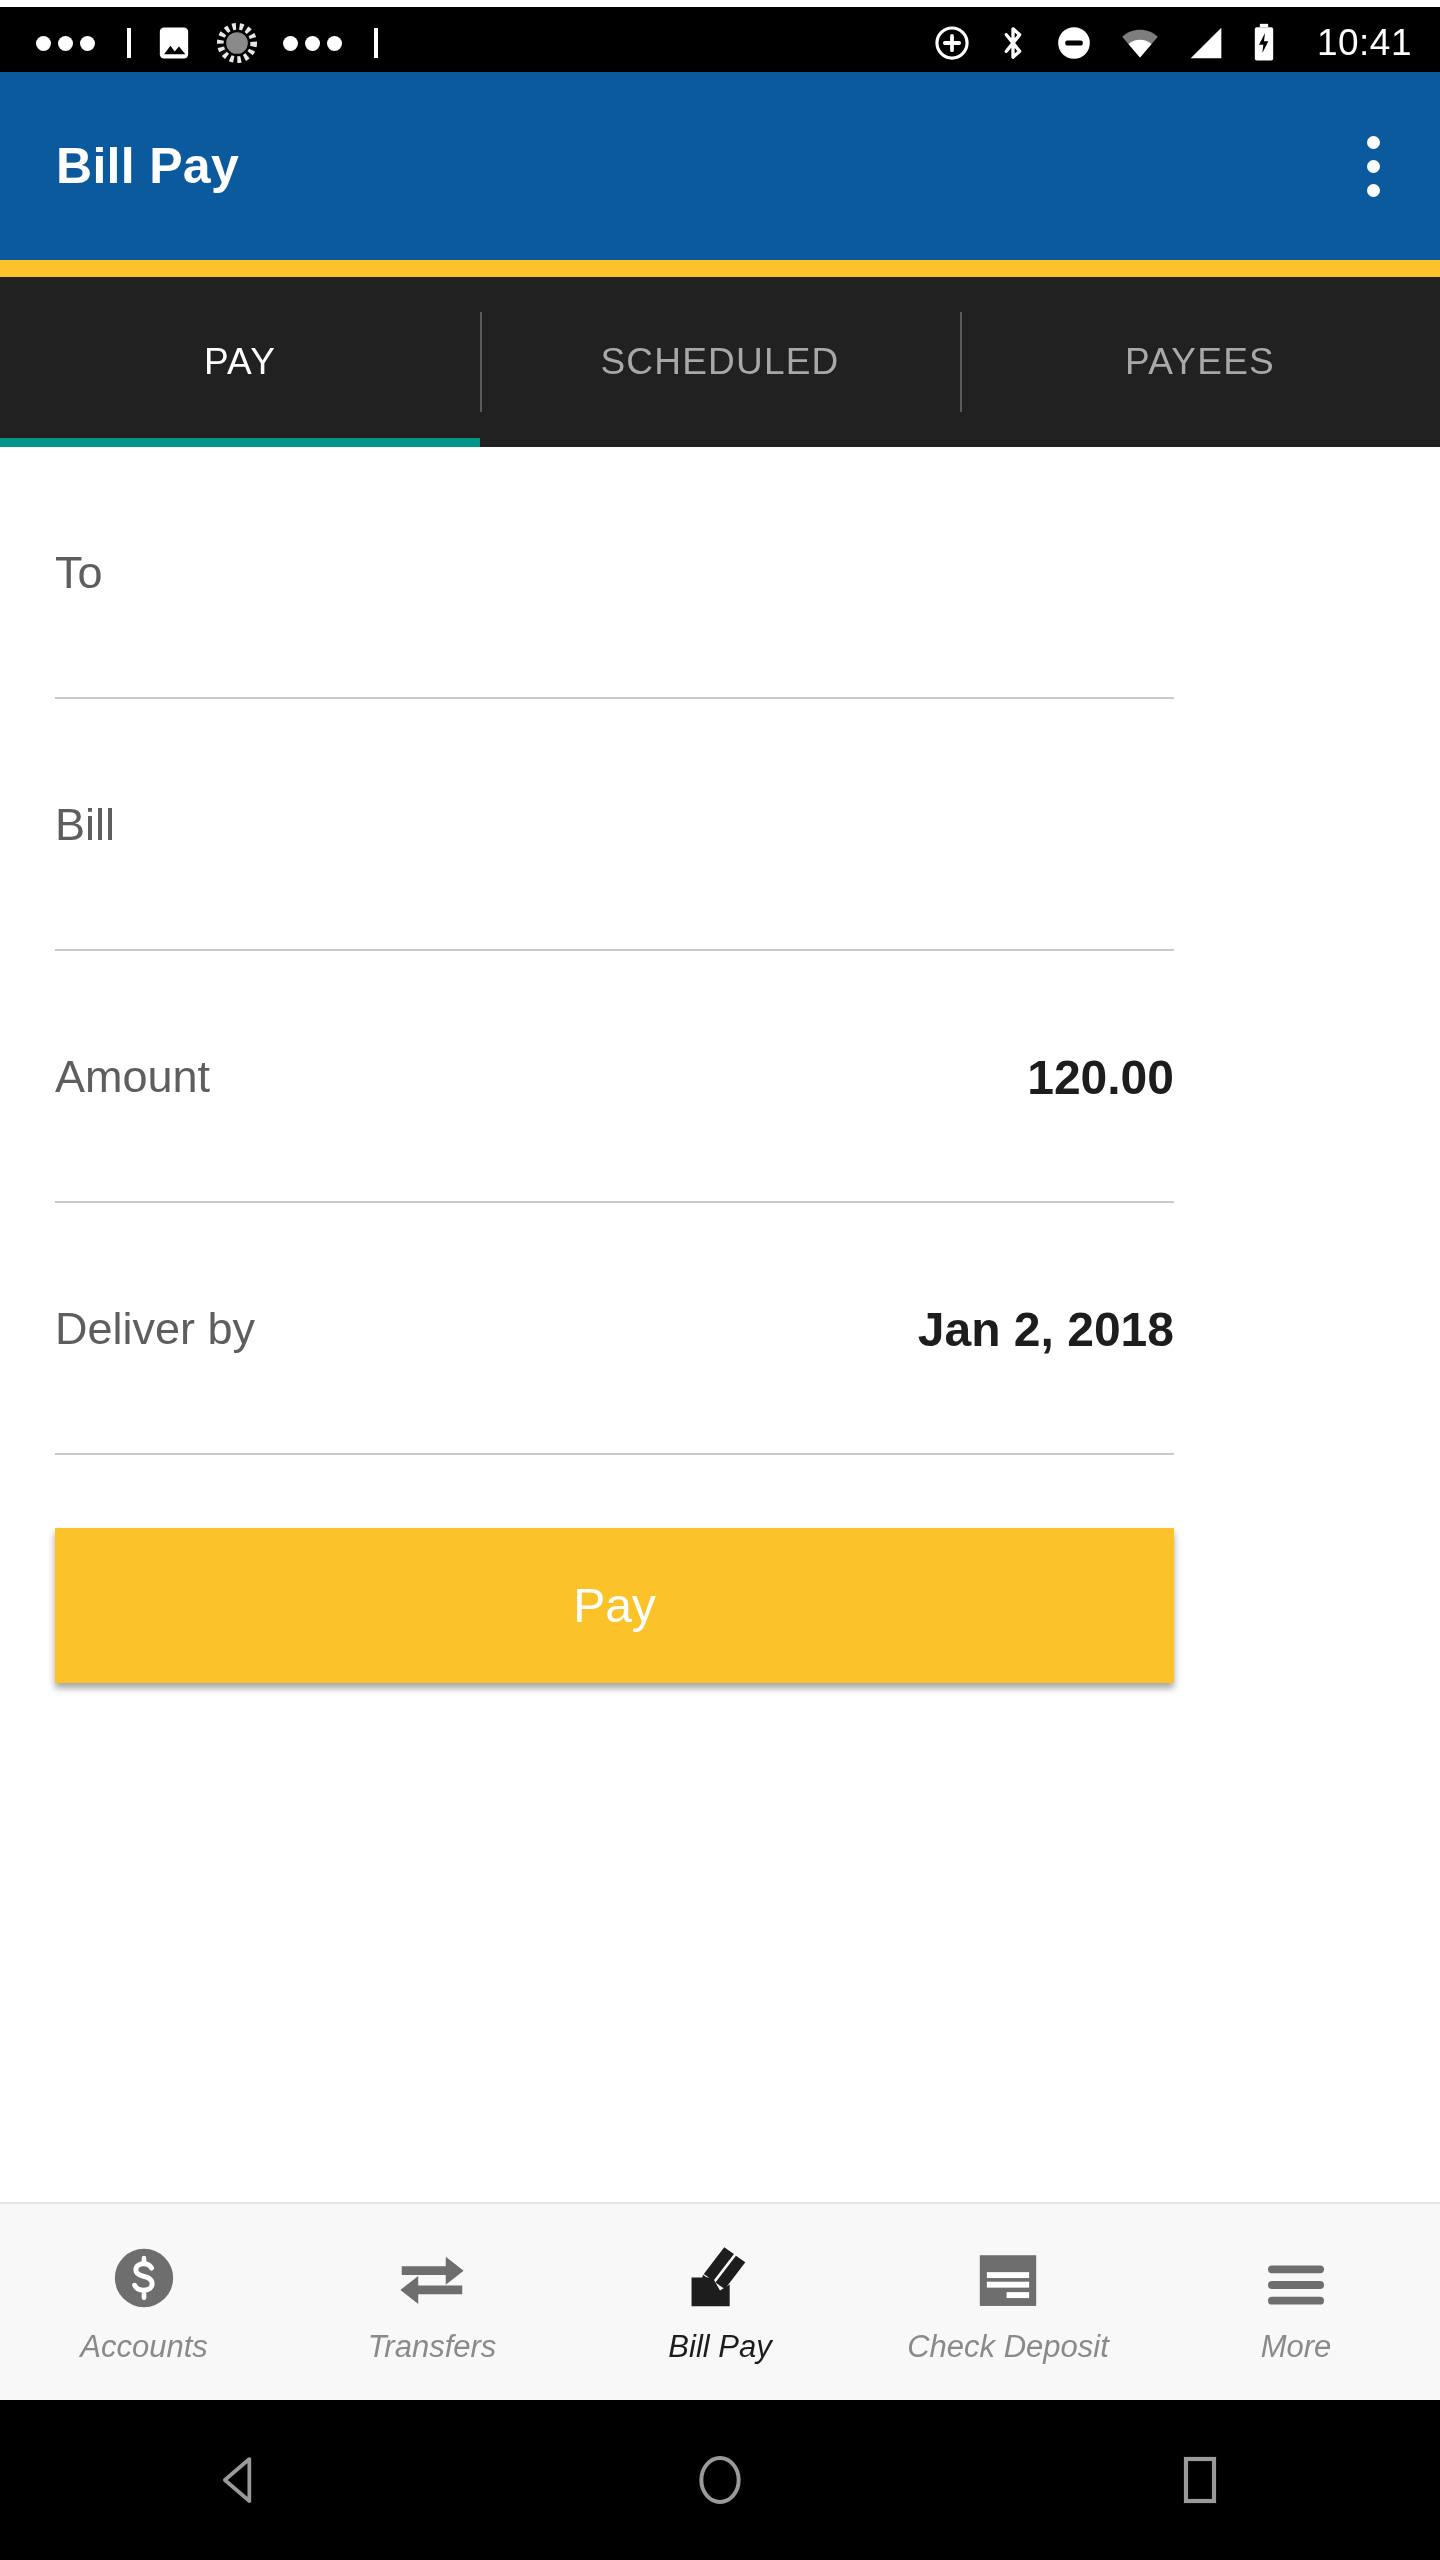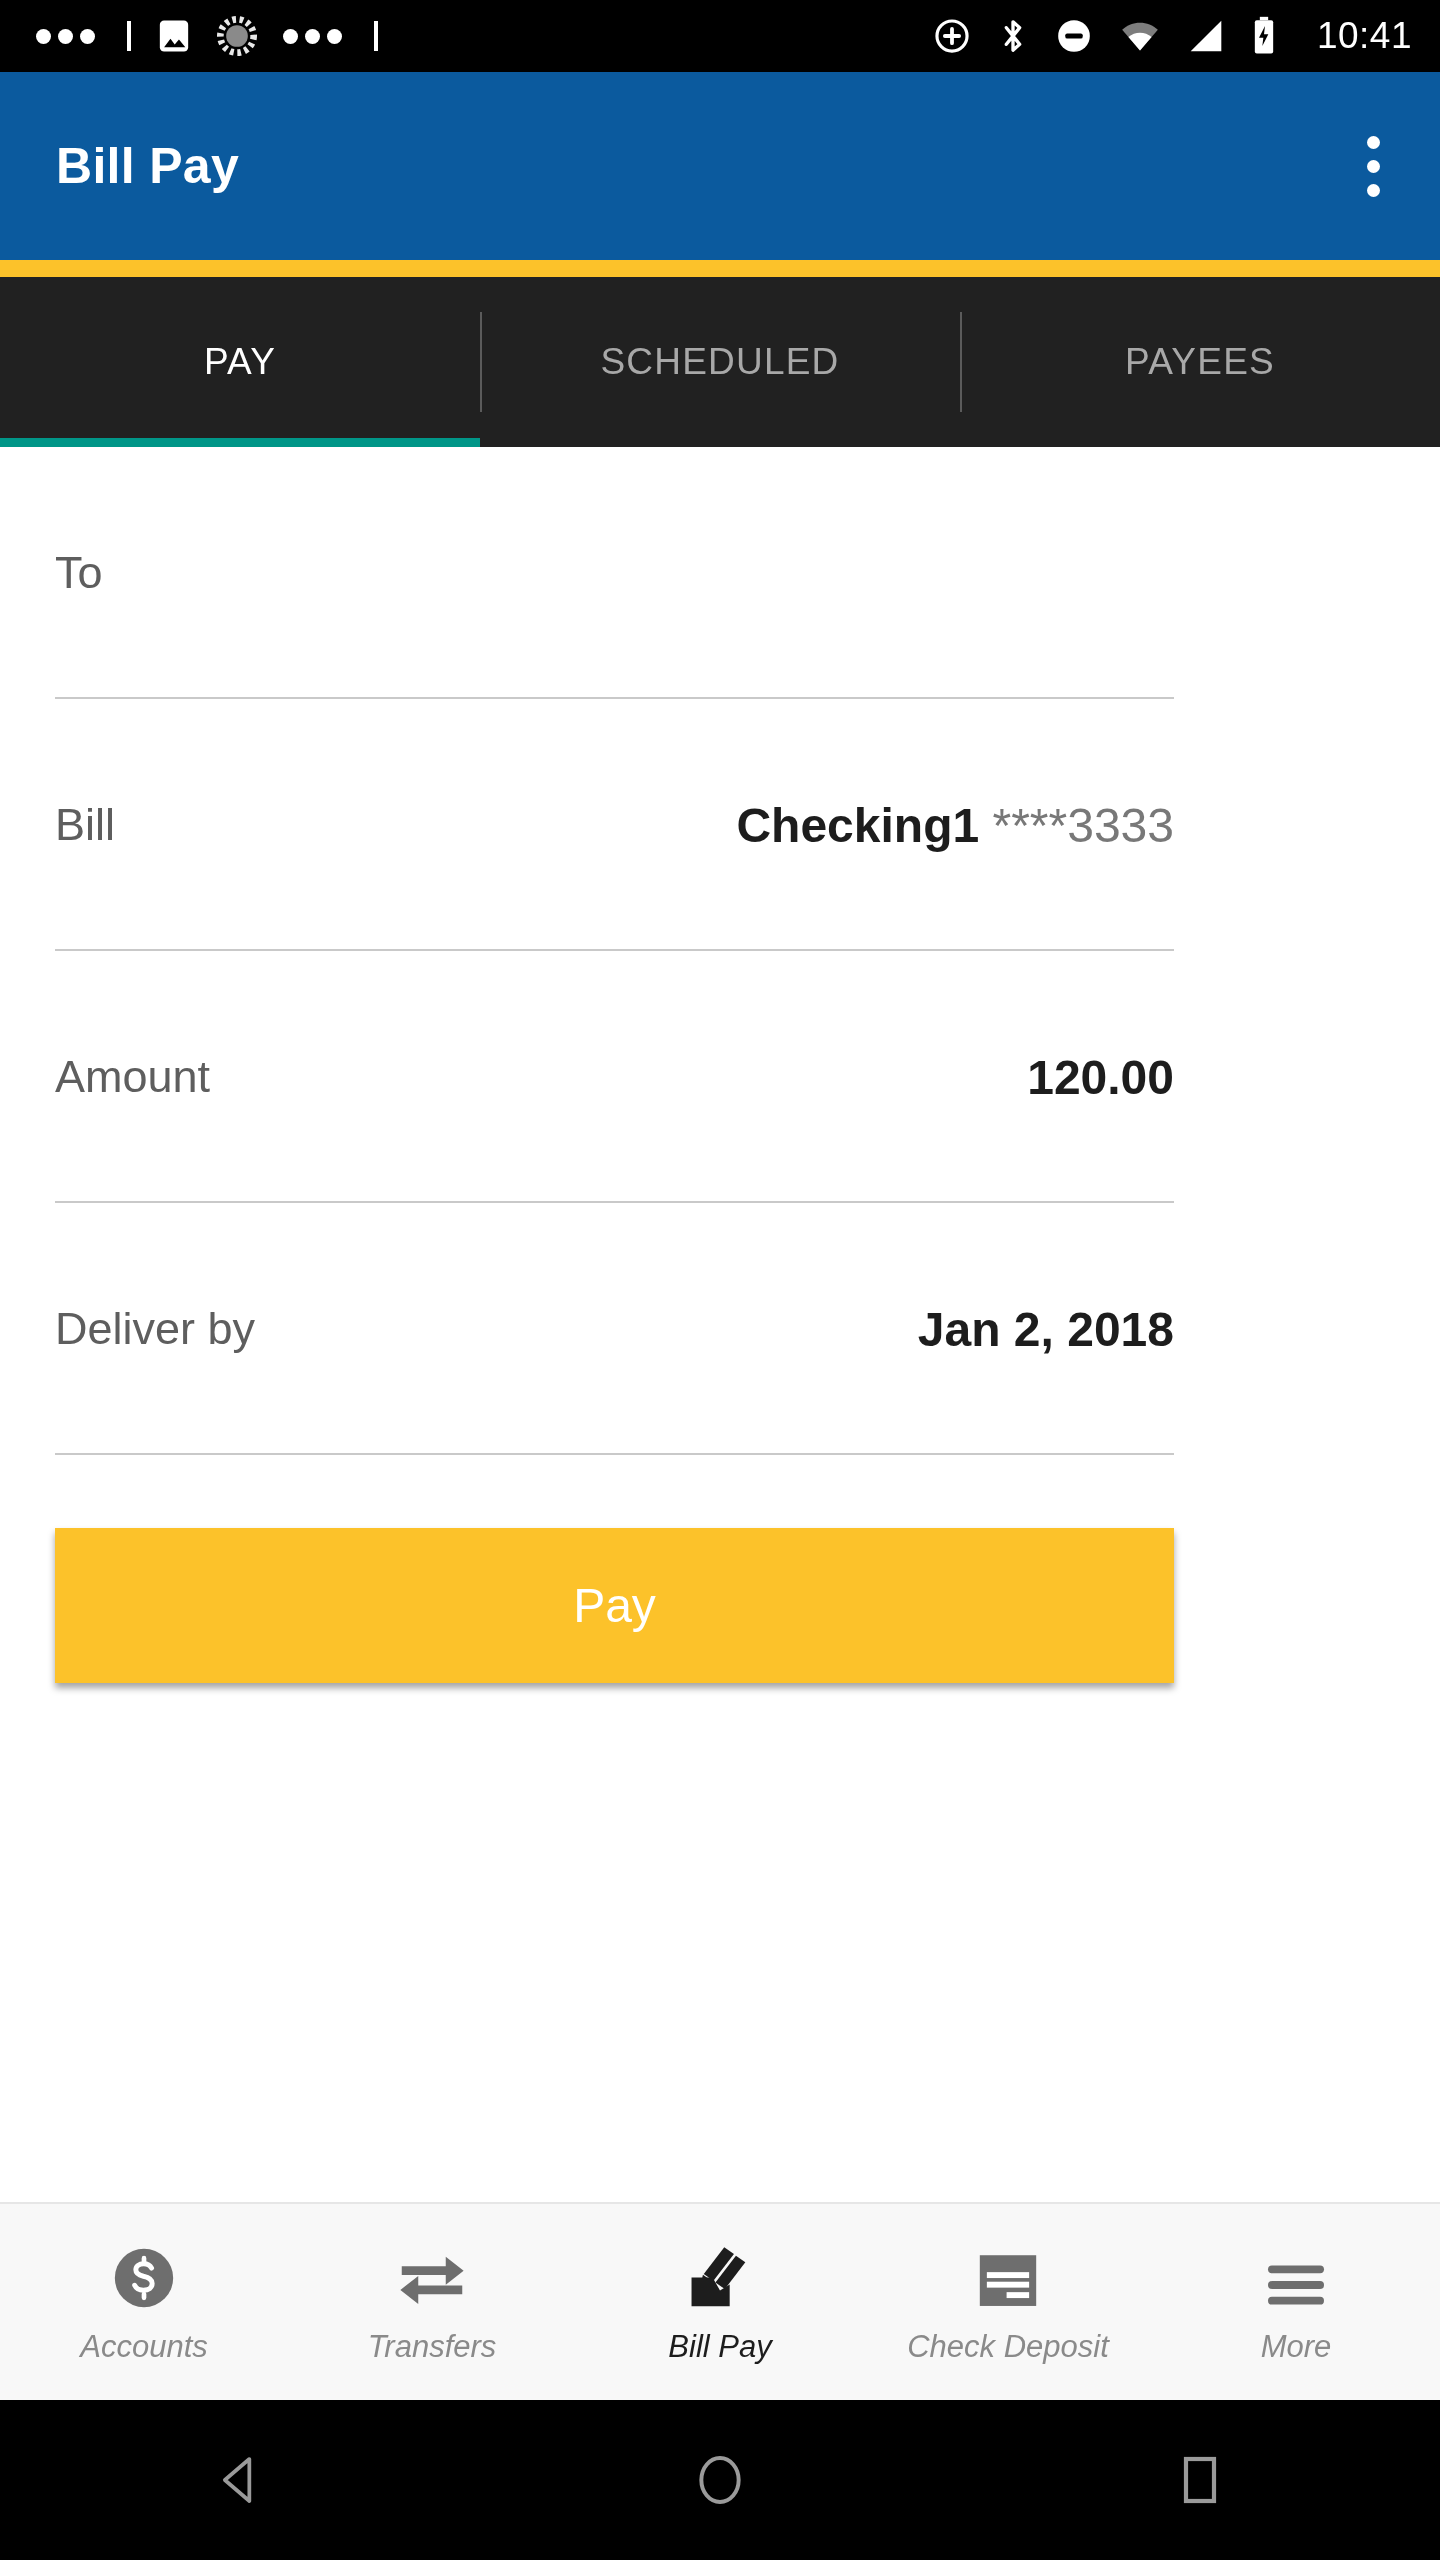--- a/index.html
+++ b/index.html
@@ -6,21 +6,21 @@
   html, body {
     width:1440px; height:2560px;
     background:#ffffff;
     font-family:"Liberation Sans", sans-serif;
     overflow:hidden;
   }
   #screen { position:relative; width:1440px; height:2560px; background:#fff; }
 
   
   .statusbar{
-    position:absolute; top:0; left:0; width:1440px; height:72px;
+    position:absolute; top:7px; left:0; width:1440px; height:72px;
     background:#000; display:flex; align-items:center;
     padding:0 28px 0 36px;
   }
   .sb-left{ display:flex; align-items:center; gap:26px; flex:1; }
   .sb-right{ display:flex; align-items:center; gap:26px; }
   .dots3{ display:flex; align-items:center; gap:7px; }
   .dots3 i{ width:15px;height:15px;border-radius:50%;background:#fff;display:block; }
   .dotbar{ width:4px; height:30px; background:#fff; margin-left:6px; }
   .sb-time{ color:#fff; font-size:37px; font-weight:400; letter-spacing:.5px; margin-left:14px; }
   .ic{ display:block; }
@@ -181,21 +181,20 @@
   </div>
 
   <div class="content">
 
     <div class="row">
       <span class="row-label">To</span>
     </div>
 
     <div class="row">
       <span class="row-label">Bill</span>
-      <span class="row-value"><span class="v-strong">Checking1</span> <span class="v-mask">****3333</span></span>
     </div>
 
     <div class="row">
       <span class="row-label">Amount</span>
       <span class="row-value v-plain">120.00</span>
     </div>
 
     <div class="row">
       <span class="row-label">Deliver by</span>
       <span class="row-value v-plain">Jan 2, 2018</span>

